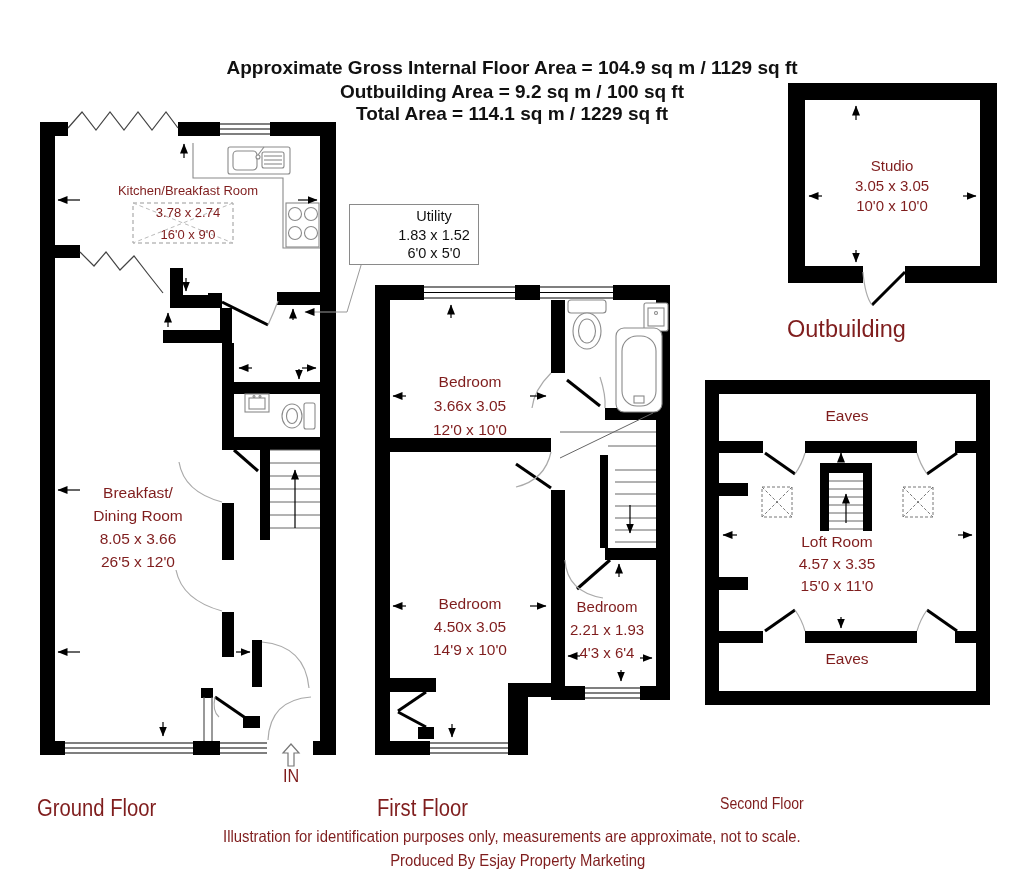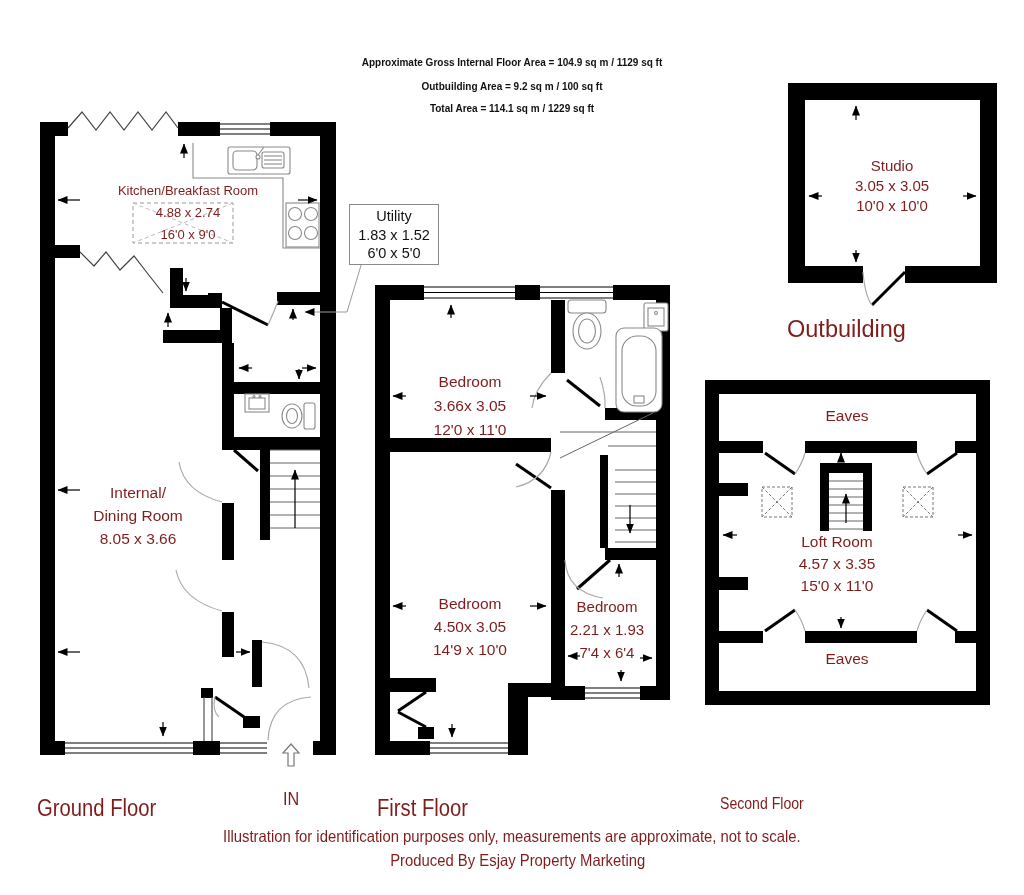--- a/index.html
+++ b/index.html
@@ -1,24 +1,24 @@
 <!DOCTYPE html>
 <html><head>
 <meta charset="utf-8">
 <style>
   html,body{margin:0;padding:0;background:#fff;}
   #stage{position:relative;width:1024px;height:895px;background:#fff;overflow:hidden;
          font-family:"Liberation Sans",sans-serif;color:#111;}
   svg{position:absolute;left:0;top:0;}
   .lbl{position:absolute;text-align:center;color:#7f1d1d;white-space:nowrap;}
-  .hdr{position:absolute;left:0;width:1024px;text-align:center;font-weight:bold;font-size:10px;}
+  .hdr{position:absolute;left:0;width:1024px;text-align:center;font-weight:bold;font-size:19px;}
   .room-name,.room-dim{display:block;}
   .cond{display:inline-block;transform:scaleX(0.9);transform-origin:center center;}
   .cond-l{display:inline-block;transform:scaleX(0.88);transform-origin:left center;}
-  .utilbox{position:absolute;border:1px solid #8a8a8a;background:#fff;text-align:center;}
+  .utilbox{position:absolute;border:1px solid #8a8a8a;background:#fff;text-align:center;padding-left:40px;}
 </style>
 </head>
 <body>
 
 <div id="stage">
 
 <svg width="1024" height="895" viewBox="0 0 1024 895">
   <defs>
     <marker id="ah" markerUnits="userSpaceOnUse" markerWidth="11" markerHeight="9" refX="9.5" refY="4" orient="auto">
       <path d="M0,0 L10,4 L0,8 z" fill="#000"></path>
@@ -339,72 +339,73 @@
     </g>
   </g>
 </svg>
 
   <div class="hdr" style="top:57px;">Approximate Gross Internal Floor Area = 104.9 sq m / 1129 sq ft</div>
   <div class="hdr" style="top:81px;">Outbuilding Area = 9.2 sq m / 100 sq ft</div>
   <div class="hdr" style="top:103px;">Total Area = 114.1 sq m / 1229 sq ft</div>
 
   <div class="lbl" style="left:68px;top:180px;width:240px;font-size:13px;line-height:22px;">
     <span class="room-name">Kitchen/Breakfast Room</span>
-    <span class="room-dim">4.88 x 2.74</span>
+    <span class="room-dim">3.78 x 2.74</span>
     <span class="room-dim">16'0 x 9'0</span>
   </div>
 
   <div class="utilbox" style="left:349px;top:204px;width:88px;height:57px;font-size:14.5px;line-height:18.5px;padding-top:2px;">
     <span class="room-name">Utility</span>
     <span class="room-dim">1.83 x 1.52</span>
     <span class="room-dim">6'0 x 5'0</span>
   </div>
 
   <div class="lbl" style="left:48px;top:481px;width:180px;font-size:15.5px;line-height:23px;">
-    <span class="room-name">Internal/</span>
+    <span class="room-name">Breakfast/</span>
     <span class="room-name">Dining Room</span>
     <span class="room-dim">8.05 x 3.66</span>
+    <span class="room-dim">26'5 x 12'0</span>
   </div>
 
   <div class="lbl" style="left:390px;top:370px;width:160px;font-size:15.5px;line-height:24px;">
     <span class="room-name">Bedroom</span>
     <span class="room-dim">3.66x 3.05</span>
-    <span class="room-dim">12'0 x 11'0</span>
+    <span class="room-dim">12'0 x 10'0</span>
   </div>
 
   <div class="lbl" style="left:390px;top:592px;width:160px;font-size:15.5px;line-height:23px;">
     <span class="room-name">Bedroom</span>
     <span class="room-dim">4.50x 3.05</span>
     <span class="room-dim">14'9 x 10'0</span>
   </div>
 
   <div class="lbl" style="left:547px;top:595px;width:120px;font-size:15px;line-height:23px;">
     <span class="room-name">Bedroom</span>
     <span class="room-dim">2.21 x 1.93</span>
-    <span class="room-dim">7'4 x 6'4</span>
+    <span class="room-dim">4'3 x 6'4</span>
   </div>
 
   <div class="lbl" style="left:767px;top:407px;width:160px;font-size:15.5px;">Eaves</div>
   <div class="lbl" style="left:767px;top:650px;width:160px;font-size:15.5px;">Eaves</div>
 
   <div class="lbl" style="left:757px;top:531px;width:160px;font-size:15.5px;line-height:22px;">
     <span class="room-name">Loft Room</span>
     <span class="room-dim">4.57 x 3.35</span>
     <span class="room-dim">15'0 x 11'0</span>
   </div>
 
   <div class="lbl" style="left:812px;top:156px;width:160px;font-size:15px;line-height:20px;">
     <span class="room-name">Studio</span>
     <span class="room-dim">3.05 x 3.05</span>
     <span class="room-dim">10'0 x 10'0</span>
   </div>
 
   <div class="lbl" style="left:787px;top:316px;font-size:23.5px;text-align:right;">Outbuilding</div>
 
-  <div class="lbl" style="left:271px;top:766px;width:40px;font-size:18px;margin-top:23px;">
+  <div class="lbl" style="left:271px;top:766px;width:40px;font-size:18px;">
     <span class="cond">IN</span>
   </div>
 
   <div class="lbl" style="left:37px;top:795px;font-size:23px;text-align:left;">
     <span class="cond-l">Ground Floor</span>
   </div>
   <div class="lbl" style="left:377px;top:795px;font-size:23px;text-align:left;">
     <span class="cond-l">First Floor</span>
   </div>
   <div class="lbl" style="left:720px;top:795px;font-size:16px;text-align:left;">

